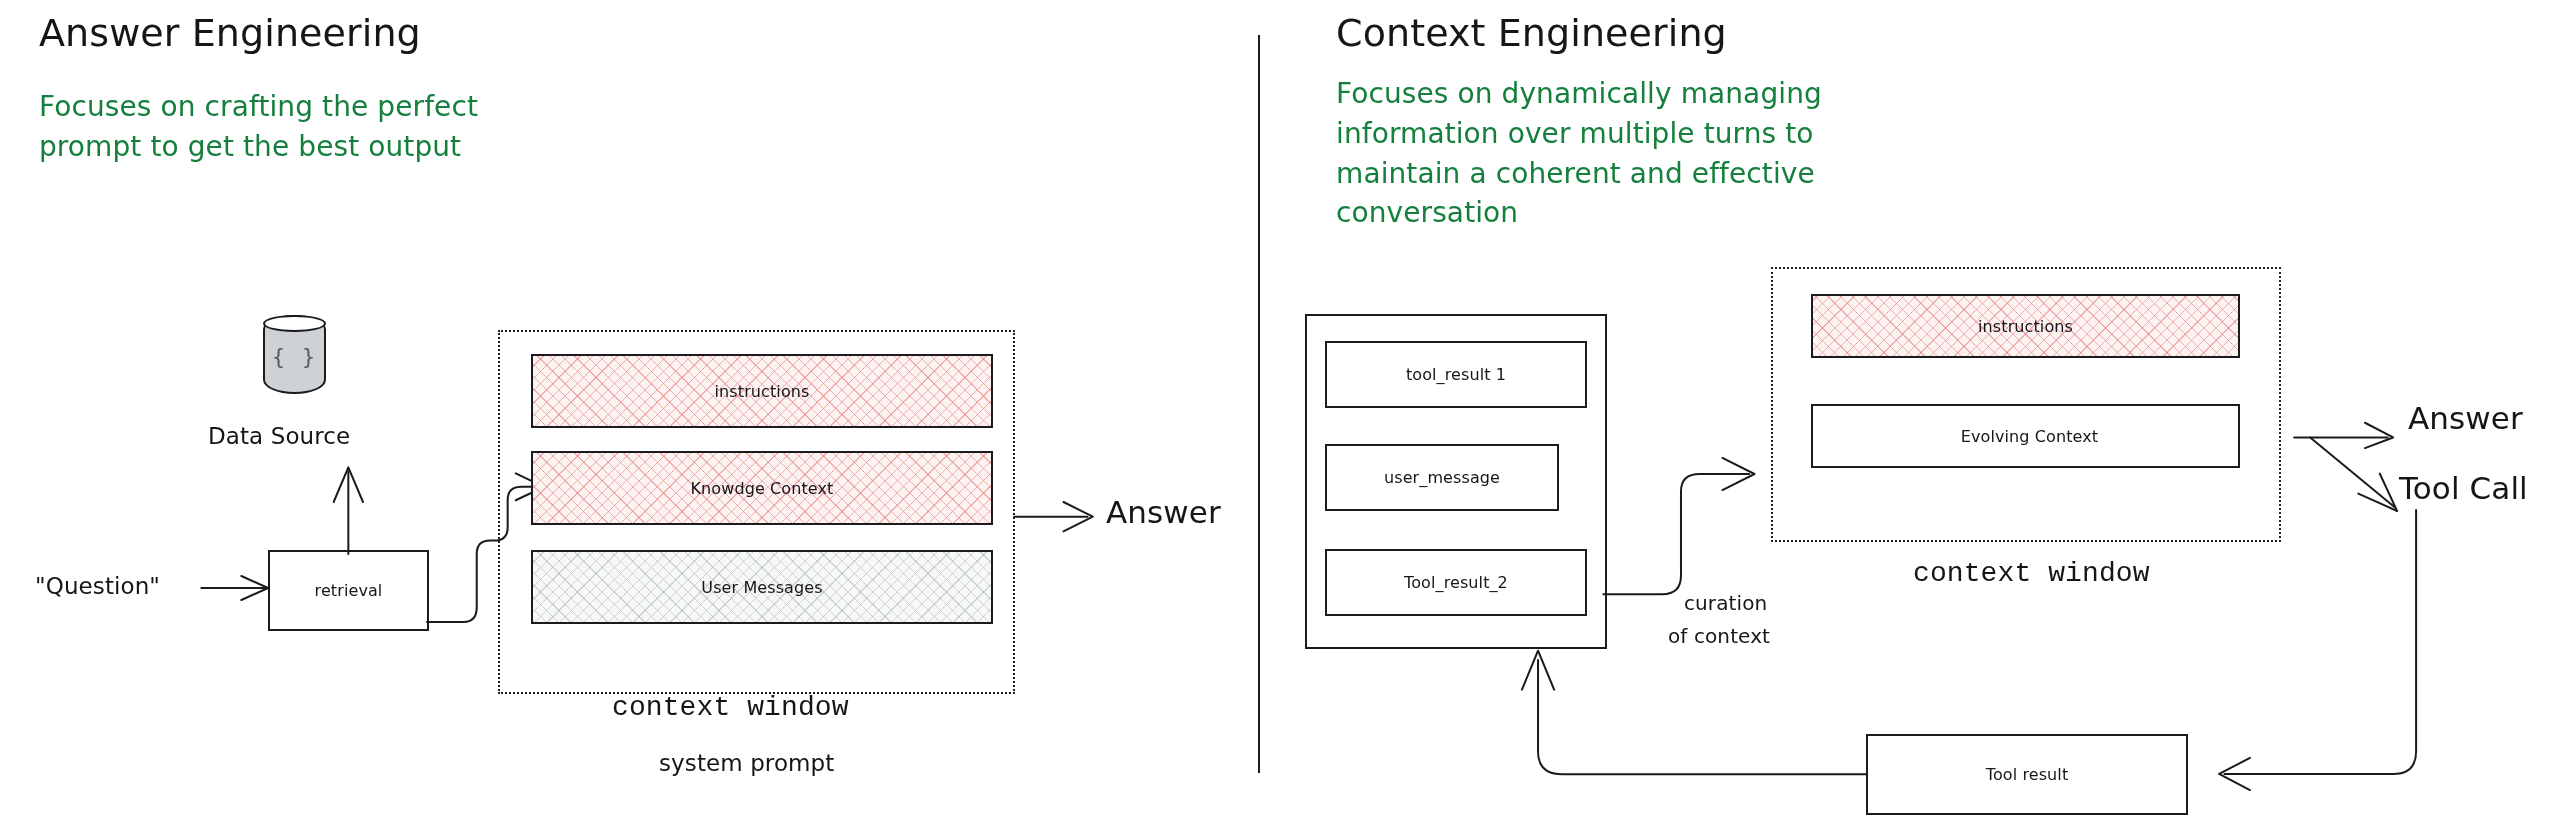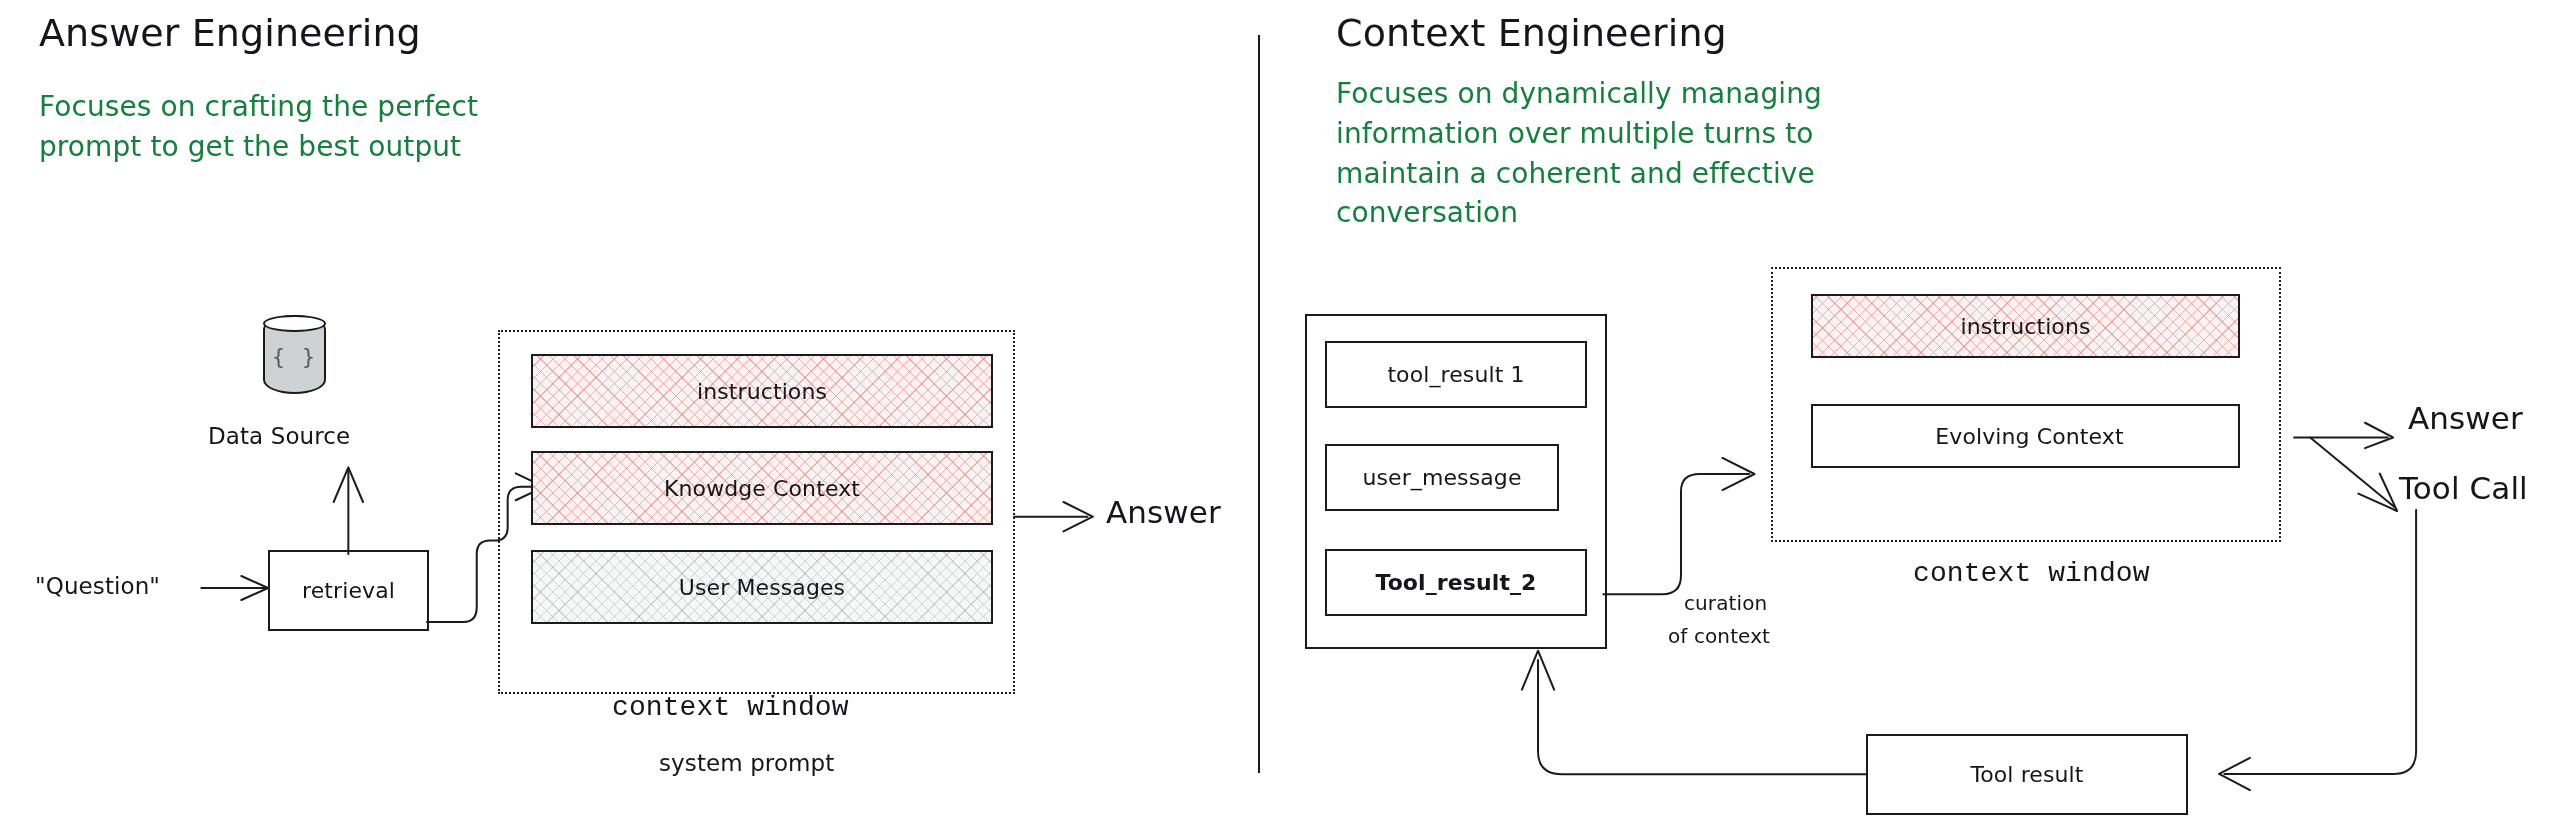--- a/index.html
+++ b/index.html
@@ -28,21 +28,21 @@
     color:#16161a;
     white-space:nowrap;
   }
   .subtitle{
     font-size:28px;
     line-height:1.42;
     color:#15803d;
     font-weight:400;
   }
   .boxlabel{
-    font-size:22px;
+    font-size:16px;
     color:#16161a;
     text-align:center;
     white-space:nowrap;
   }
   .caption{
     font-size:23px;
     color:#16161a;
     white-space:nowrap;
   }
   .caption-big{
@@ -210,21 +210,21 @@
   <div class="abs solidbox" style="left:1305px;top:314px;width:302px;height:335px;"></div>
 
   <div class="abs solidbox" style="left:1325px;top:341px;width:262px;height:67px;">
     <span class="hand boxlabel">tool_result 1</span>
   </div>
 
   <div class="abs solidbox" style="left:1325px;top:444px;width:234px;height:67px;">
     <span class="hand boxlabel">user_message</span>
   </div>
 
-  <div class="abs solidbox" style="left:1325px;top:549px;width:262px;height:67px;font-weight:bold;">
+  <div class="abs solidbox" style="left:1325px;top:549px;width:262px;height:67px;">
     <span class="hand boxlabel">Tool_result_2</span>
   </div>
 
   <svg class="abs" style="left:1603px;top:470px;" width="168" height="127" viewBox="0 0 250 190">
     <path class="stroke" d="M0,186 L88,186 Q116,186 116,158 L116,32 Q116,6 144,6 L218,6"></path>
     <path class="stroke" d="M178,-18 L226,6 L178,30"></path>
   </svg>
 
   <div class="abs hand smallcap" style="left:1684px;top:590px;">curation</div>
   <div class="abs hand smallcap" style="left:1668px;top:623px;">of context</div>

